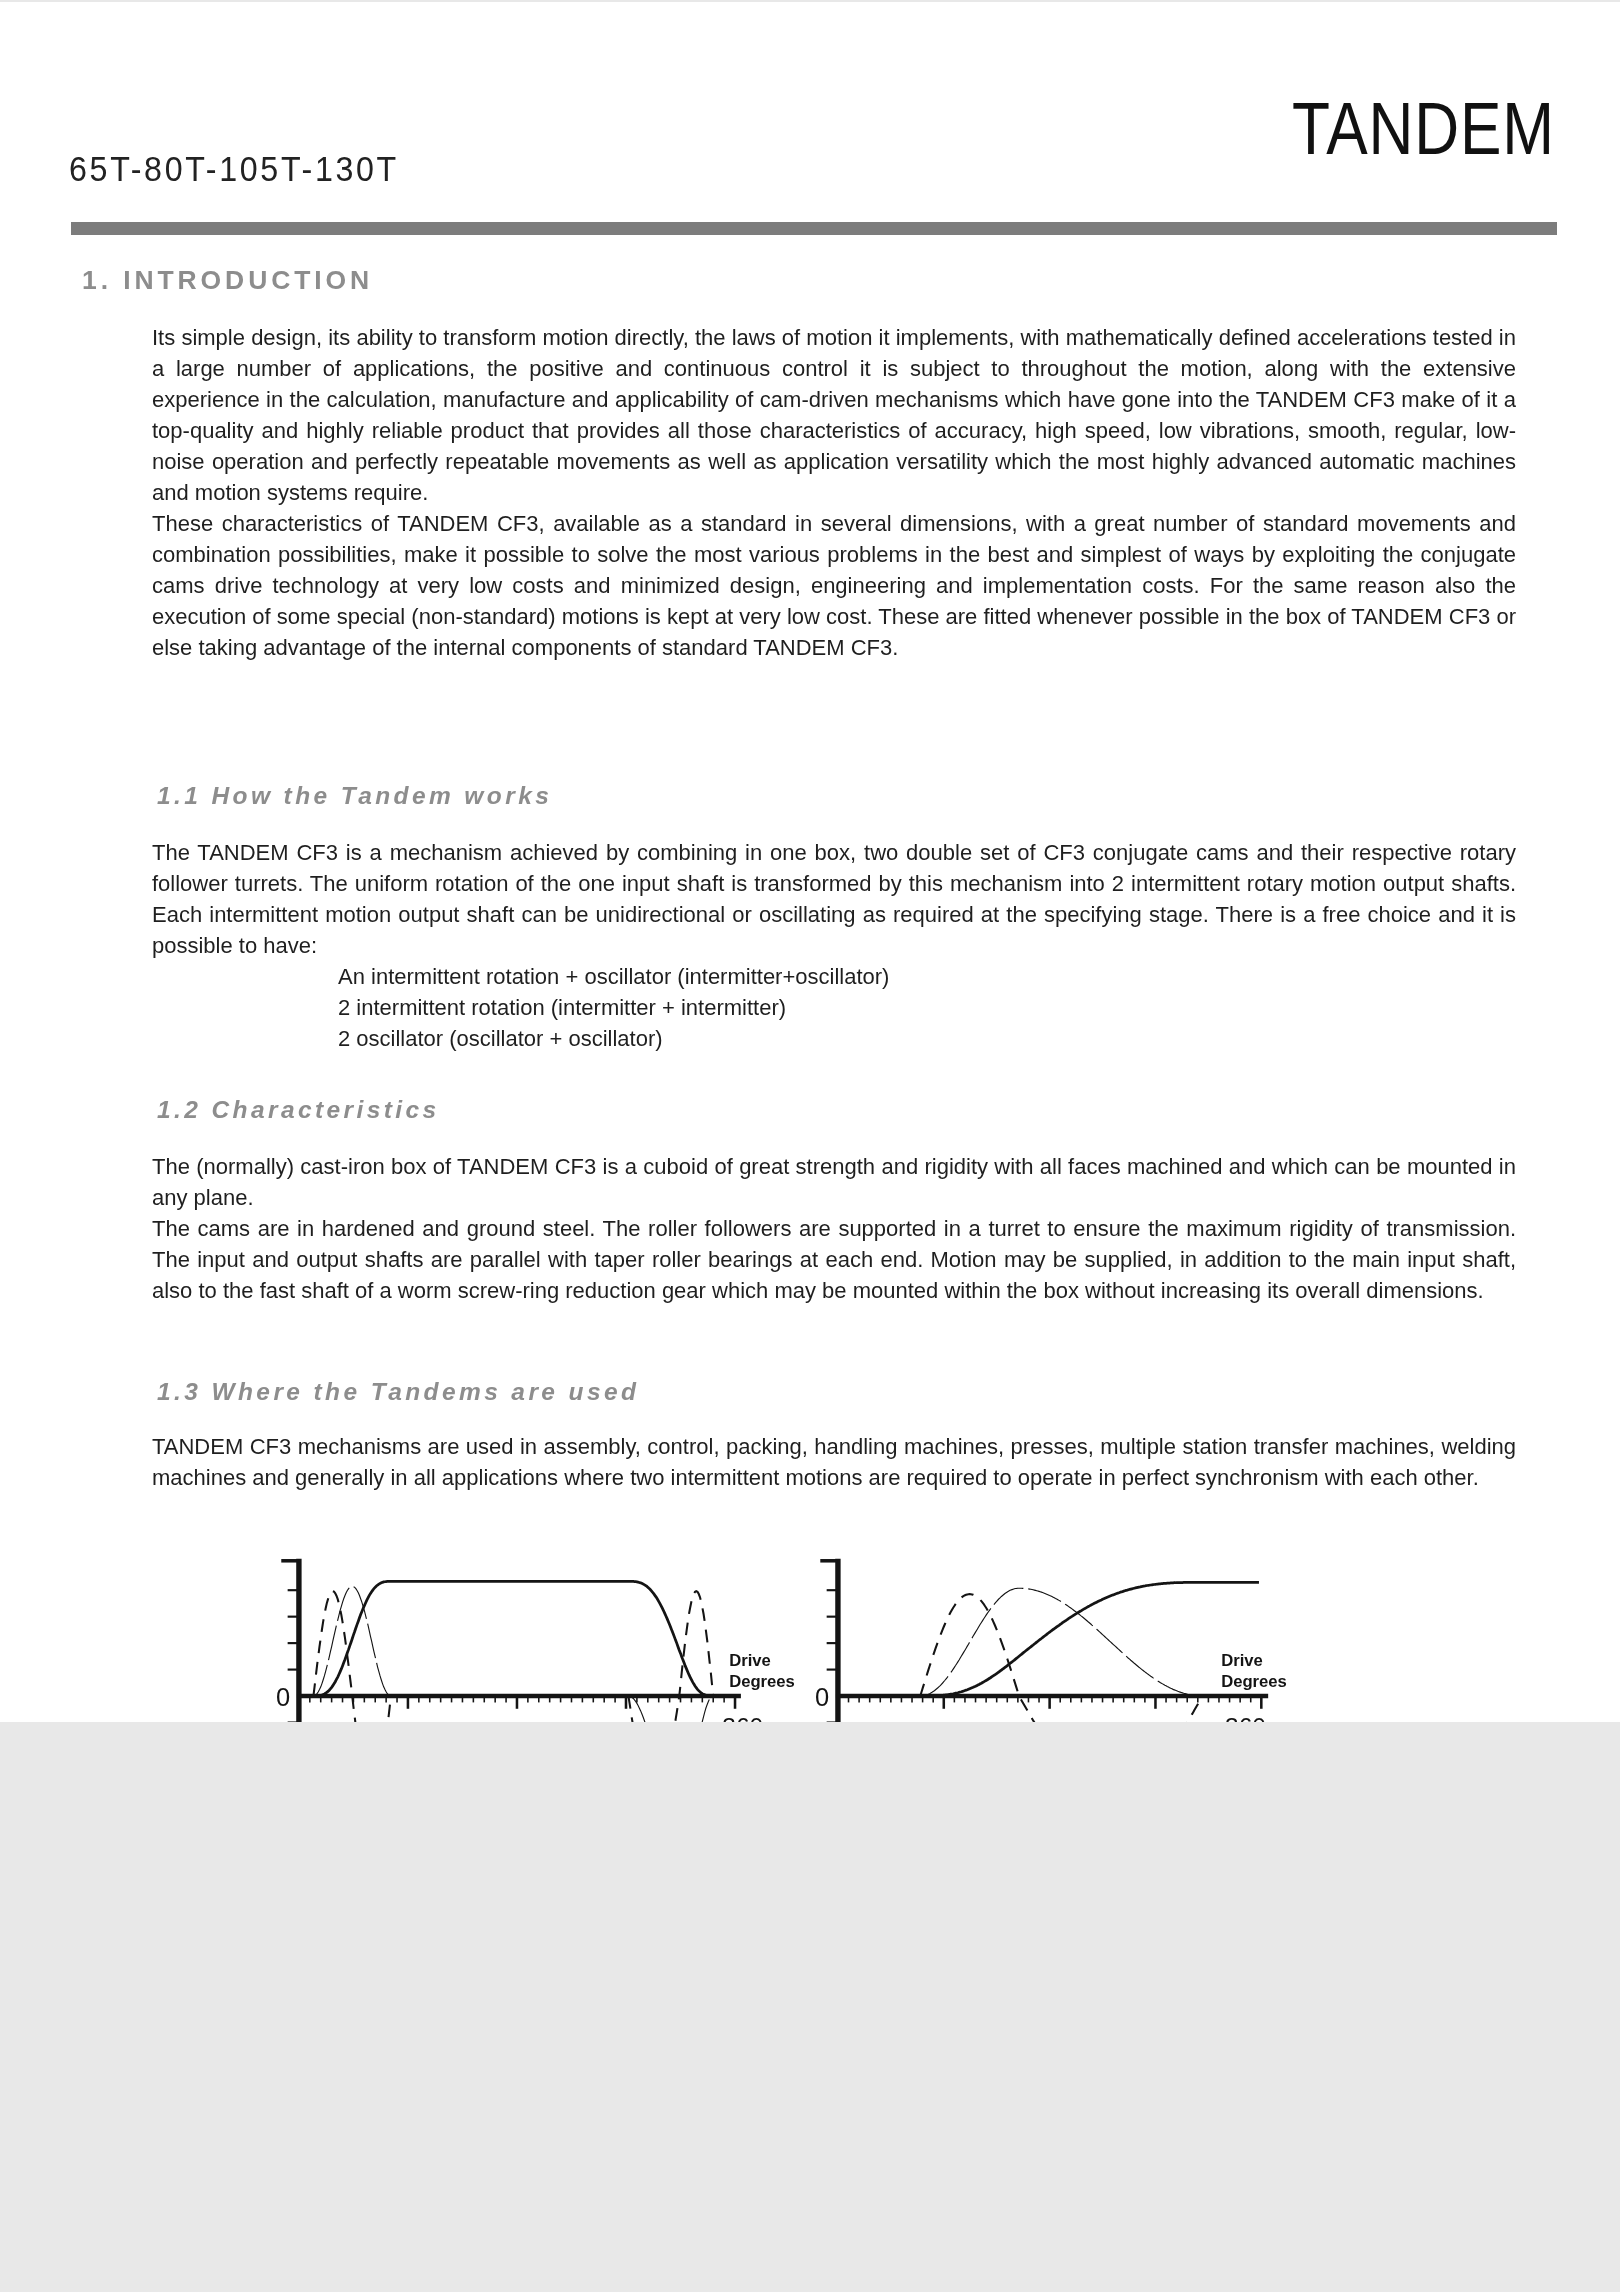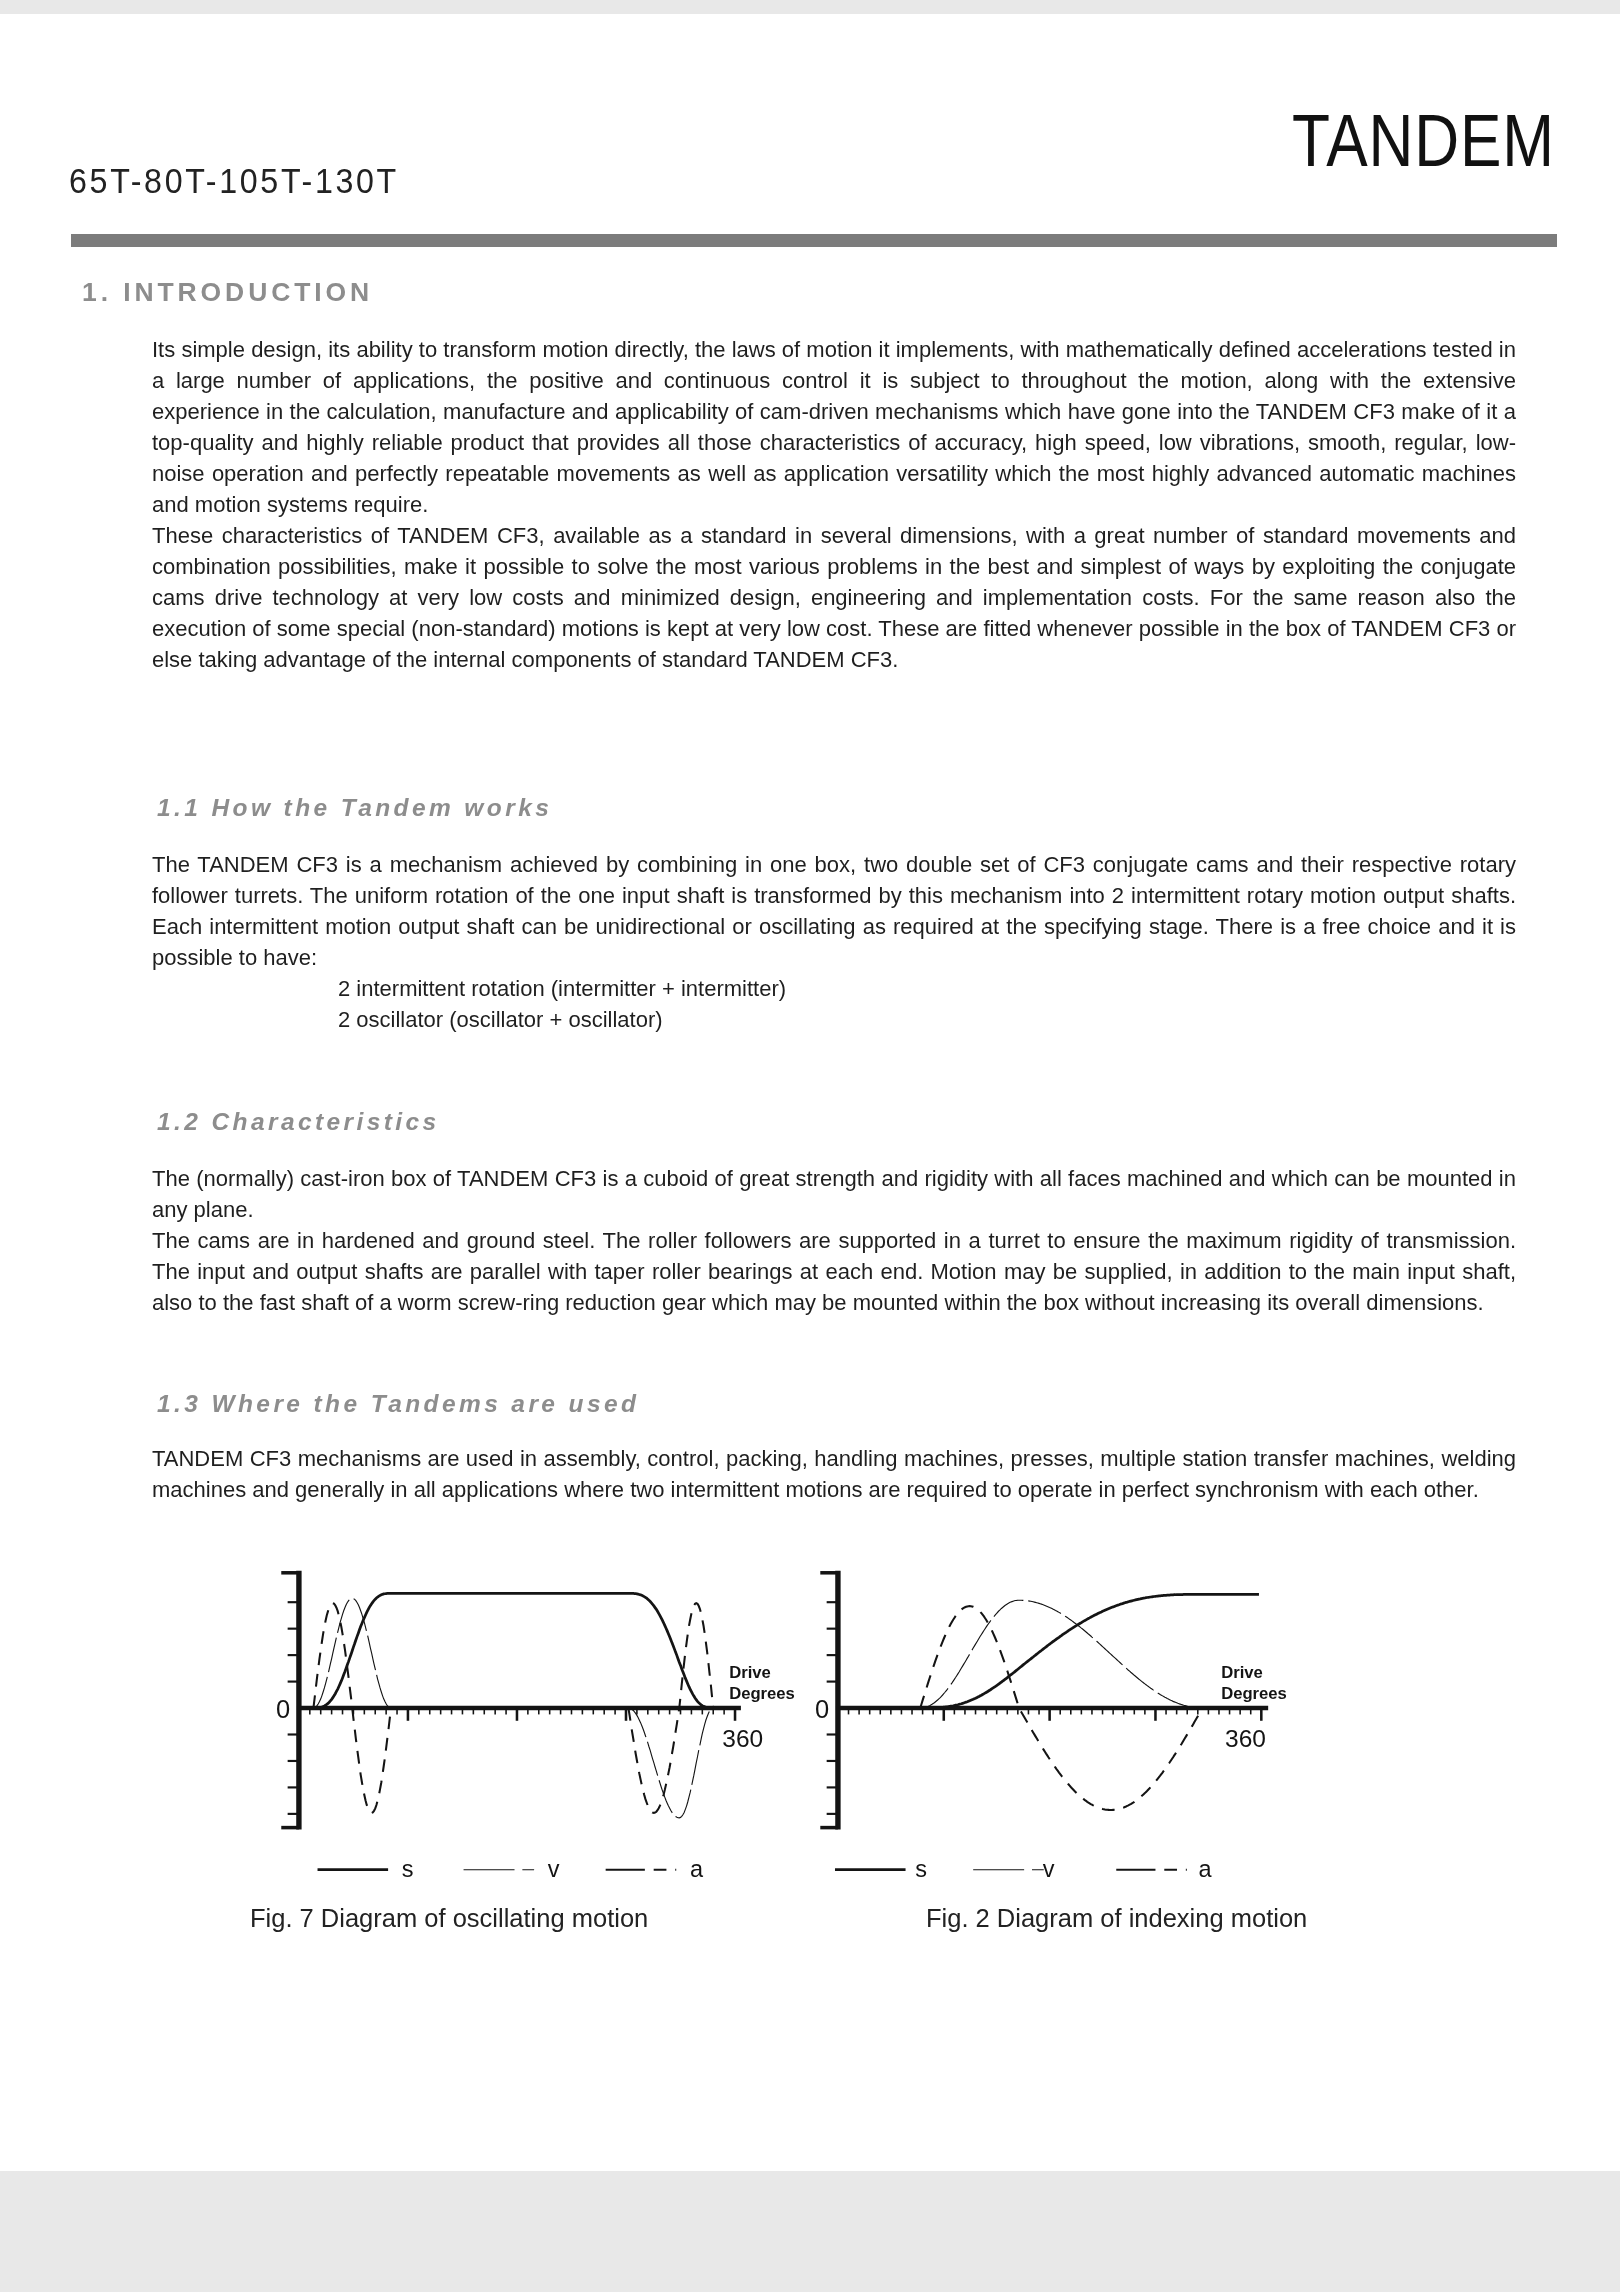--- a/index.html
+++ b/index.html
@@ -1,16 +1,16 @@
 <!DOCTYPE html>
 <html><head>
 <meta charset="utf-8">
 <style>
   html,body{margin:0;padding:0;background:#e8e8e8;}
-  .page{position:relative;width:1620px;height:2157px;background:#ffffff;margin:14px auto;
+  .page{position:relative;width:1620px;height:1720px;background:#ffffff;margin:2px auto;
         font-family:"Liberation Sans",sans-serif;color:#1f1f1f;overflow:hidden;}
   .abs{position:absolute;}
   
   .model-range{left:69px;top:147px;font-size:35px;letter-spacing:2.9px;color:#222;
                transform:scaleX(.92);transform-origin:0 50%;white-space:nowrap;}
   .brand{right:65px;top:84px;font-size:74px;font-weight:400;letter-spacing:1px;color:#111;
          transform:scaleX(.84);transform-origin:100% 50%;white-space:nowrap;}
   .header-rule{left:71px;top:220px;width:1486px;height:12.7px;background:#7c7c7c;}
   
   .h1{left:82px;top:263px;font-size:26.5px;font-weight:bold;letter-spacing:3.9px;color:#8d8d8d;white-space:nowrap;text-align:center;}
@@ -39,20 +39,21 @@
   <div class="abs h1">1. INTRODUCTION</div>
   <div class="abs textblock" style="top:320px">
     <p>Its simple design, its ability to transform motion directly, the laws of motion it implements, with mathematically defined accelerations tested in a large number of applications, the positive and continuous control it is subject to throughout the motion, along with the extensive experience in the calculation, manufacture and applicability of cam-driven mechanisms which have gone into the TANDEM CF3 make of it a top-quality and highly reliable product that provides all those characteristics of accuracy, high speed, low vibrations, smooth, regular, low-noise operation and perfectly repeatable movements as well as application versatility which the most highly advanced automatic machines and motion systems require.</p>
     <p>These characteristics of TANDEM CF3, available as a standard in several dimensions, with a great number of standard movements and combination possibilities, make it possible to solve the most various problems in the best and simplest of ways by exploiting the conjugate cams drive technology at very low costs and minimized design, engineering and implementation costs. For the same reason also the execution of some special (non-standard) motions is kept at very low cost. These are fitted whenever possible in the box of TANDEM CF3 or else taking advantage of the internal components of standard TANDEM CF3.</p>
   </div>
 
   <div class="abs h2" style="left:157px;top:780px">1.1 How the Tandem works</div>
   <div class="abs textblock" style="top:835px">
     <p>The TANDEM CF3 is a mechanism achieved by combining in one box, two double set of CF3 conjugate cams and their respective rotary follower turrets. The uniform rotation of the one input shaft is transformed by this mechanism into 2 intermittent rotary motion output shafts. Each intermittent motion output shaft can be unidirectional or oscillating as required at the specifying stage. There is a free choice and it is possible to have:</p>
     <div class="options">
+      <div>An intermittent rotation + oscillator (intermitter+oscillator)</div>
       <div>2 intermittent rotation (intermitter + intermitter)</div>
       <div>2 oscillator (oscillator + oscillator)</div>
     </div>
   </div>
 
   <div class="abs h2" style="left:157px;top:1094px">1.2 Characteristics</div>
   <div class="abs textblock" style="top:1149px">
     <p>The (normally) cast-iron box of TANDEM CF3 is a cuboid of great strength and rigidity with all faces machined and which can be mounted in any plane.</p>
     <p>The cams are in hardened and ground steel. The roller followers are supported in a turret to ensure the maximum rigidity of transmission. The input and output shafts are parallel with taper roller bearings at each end. Motion may be supplied, in addition to the main input shaft, also to the fast shaft of a worm screw-ring reduction gear which may be mounted within the box without increasing its overall dimensions.</p>
   </div>

